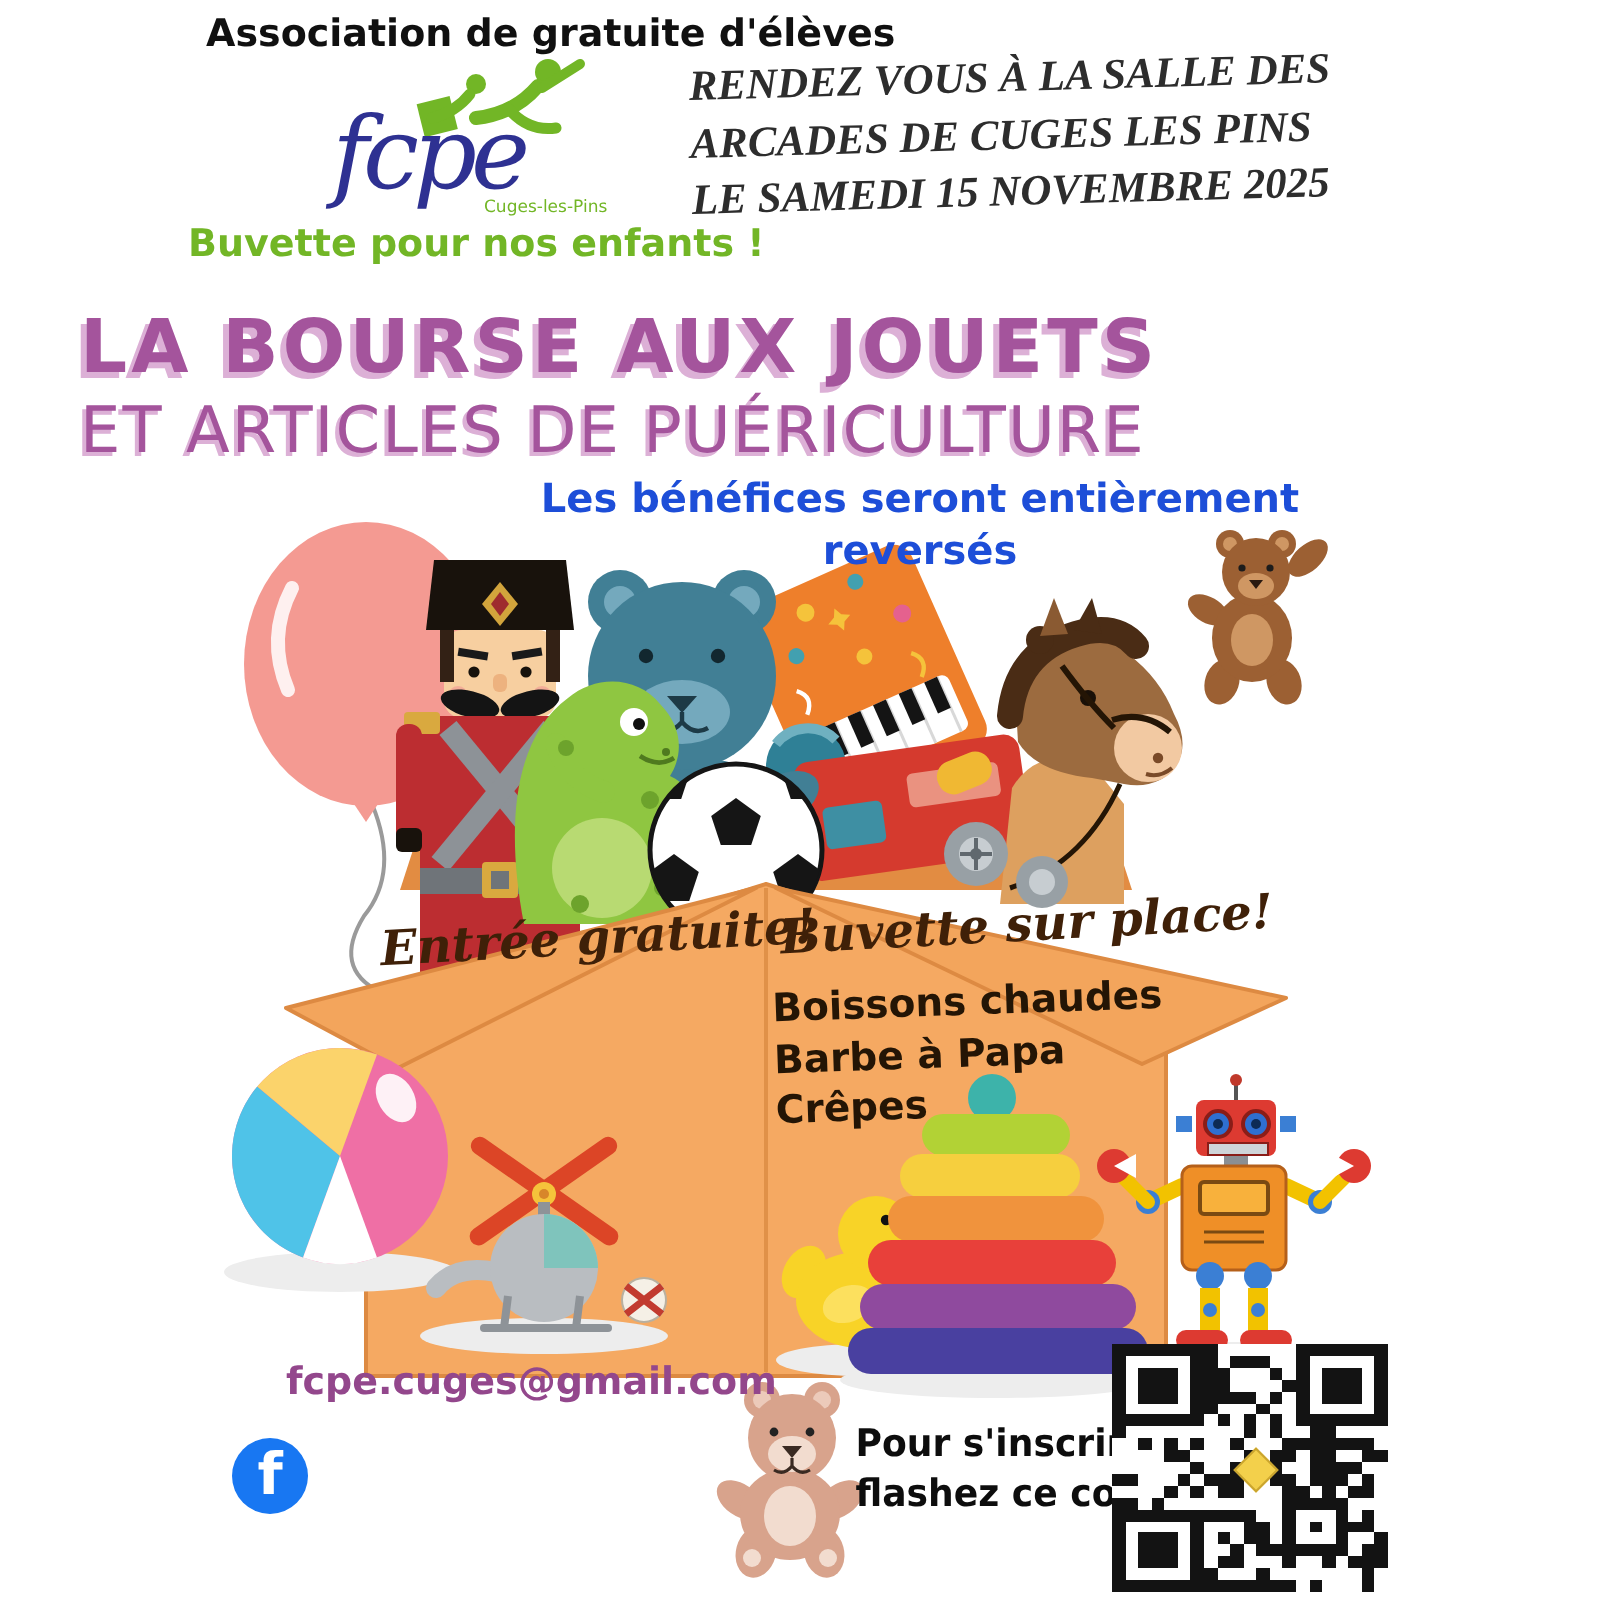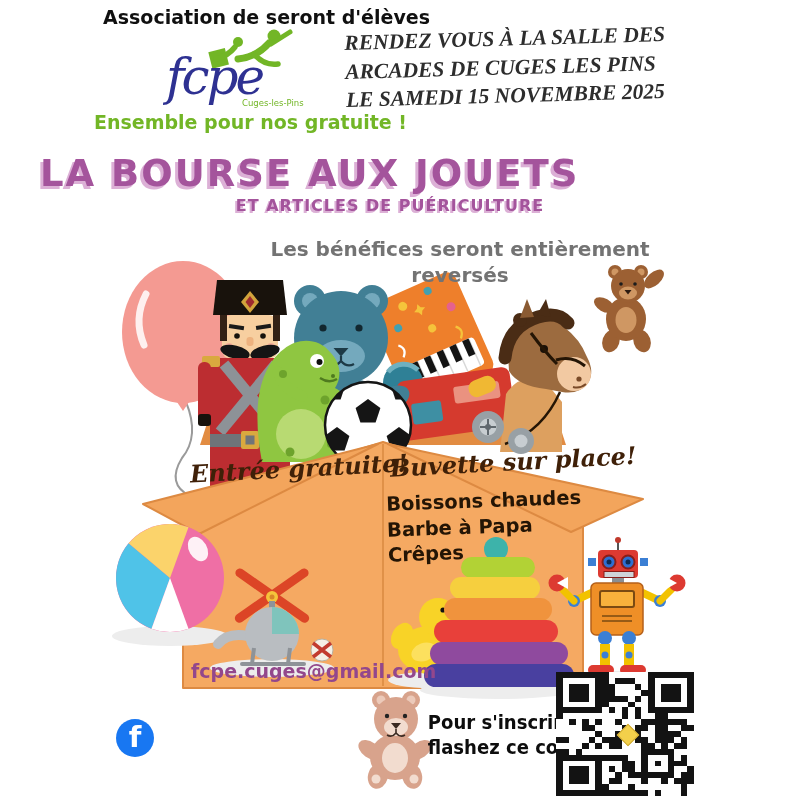--- a/index.html
+++ b/index.html
@@ -11,32 +11,32 @@
   .logo-svg{left:148px;top:26px;width:184px;height:86px;}
   .tagline{left:94px;top:111px;width:284px;text-align:center;font-weight:bold;font-size:19px;
            color:#72b626;white-space:nowrap;font-family:"DejaVu Sans",sans-serif;}
   .venue{left:344px;top:29px;width:370px;font-family:"Liberation Serif",serif;font-style:italic;
          font-weight:bold;font-size:21.5px;line-height:28.5px;color:#2d2d2d;
          transform:rotate(-1.6deg);transform-origin:left top;}
   .venue div{white-space:nowrap;}
   .title-main{left:40px;top:152px;width:700px;text-align:left;font-family:"DejaVu Sans",sans-serif;
          font-weight:bold;font-size:37px;letter-spacing:2px;color:#a4549c;white-space:nowrap;
          text-shadow:-3px 3px 0 #dcb0d6;}
-  .title-sub{left:40px;top:196px;width:700px;text-align:center;font-family:"DejaVu Sans",sans-serif;
-         font-weight:bold;font-size:16px;letter-spacing:1px;color:#a4549c;white-space:nowrap;
+  .title-sub{left:40px;top:196px;width:700px;font-family:"DejaVu Sans",sans-serif;
+         font-weight:normal;font-size:32px;letter-spacing:1px;color:#a4549c;white-space:nowrap;
          text-shadow:-2px 2px 0 #dcb0d6;}
   .benefits{left:220px;top:236px;width:480px;text-align:center;font-family:"DejaVu Sans",sans-serif;
-         font-weight:bold;font-size:20px;line-height:26px;color:#737373;}
+         font-weight:bold;font-size:20px;line-height:26px;color:#1d4ed8;}
   .script{font-family:"DejaVu Serif",serif;font-style:italic;font-weight:bold;color:#3f2008;}
   .note-left{left:190px;top:455px;width:175px;text-align:center;font-size:24px;transform:rotate(-3deg);white-space:nowrap;}
   .note-right{left:390px;top:449px;width:180px;text-align:center;font-size:24px;transform:rotate(-3deg);white-space:nowrap;}
   .menu{left:387px;top:488px;width:210px;font-family:"DejaVu Sans",sans-serif;font-weight:bold;
         font-size:19.5px;line-height:25.5px;color:#241505;transform:rotate(-2deg);}
-  .email{left:143px;top:660px;width:215px;text-align:center;font-weight:bold;font-size:19px;
-         color:#93478c;white-space:nowrap;font-family:"DejaVu Sans",sans-serif;margin-left:48px;}
+  .email{left:143px;top:680px;width:215px;text-align:center;font-weight:bold;font-size:19px;
+         color:#93478c;white-space:nowrap;font-family:"DejaVu Sans",sans-serif;}
   .fb-icon{left:116px;top:719px;width:38px;height:38px;border-radius:50%;background:#1877f2;
          color:#fff;font-weight:bold;font-size:29px;text-align:center;line-height:36px;
          font-family:"DejaVu Sans",sans-serif;}
   .fb-name{left:152px;top:725px;width:200px;text-align:center;font-weight:bold;font-size:21px;
          color:#93478c;white-space:nowrap;font-family:"DejaVu Sans",sans-serif;}
   .register{left:424px;top:710px;width:150px;text-align:center;font-weight:bold;font-size:19px;
          line-height:25px;color:#0d0d0d;transform:scaleX(0.95);font-family:"DejaVu Sans",sans-serif;}
   .register div{white-space:nowrap;}
   #qr{left:556px;top:672px;width:138px;height:124px;display:grid;
       grid-template-columns:repeat(21,1fr);grid-template-rows:repeat(21,1fr);background:#fff;}
@@ -324,37 +324,37 @@
         <circle cx="414" cy="779" r="4.5" fill="#f2dccf"></circle>
       <circle cx="396" cy="719" r="22" fill="#d8a38c"></circle>
       <ellipse cx="396" cy="727" rx="12" ry="9" fill="#f2dccf"></ellipse>
       <polygon points="391,723 401,723 396,729" fill="#3a2a22"></polygon>
       <path d="M396 729 v4 M396 733 q-4 5 -9 2 M396 733 q4 5 9 2" stroke="#3a2a22" stroke-width="1.6" fill="none"></path>
       <circle cx="387" cy="716" r="2.2" fill="#222222"></circle>
         <circle cx="405" cy="716" r="2.2" fill="#222222"></circle>
     </g>
   </svg>
 
-  <div class="abs assoc">Association de seront d'élèves</div>
+  <div class="abs assoc">Association de gratuite d'élèves</div>
 
   <svg class="abs logo-svg" viewBox="0 0 184 86" xmlns="http://www.w3.org/2000/svg">
     <g>
       <rect x="62" y="24" width="17" height="17" fill="#72b626" transform="rotate(-14 70 32)"></rect>
       <circle cx="126" cy="10" r="6.5" fill="#72b626"></circle>
       <path d="M121 17 Q109 31 90 33" stroke="#72b626" stroke-width="7" fill="none" stroke-linecap="round"></path>
       <path d="M123 18 L142 6" stroke="#72b626" stroke-width="5" fill="none" stroke-linecap="round"></path>
       <path d="M106 28 Q116 40 130 38" stroke="#72b626" stroke-width="5.5" fill="none" stroke-linecap="round"></path>
       <circle cx="90" cy="16" r="5" fill="#72b626"></circle>
       <path d="M87 21 Q80 30 68 33" stroke="#72b626" stroke-width="5.5" fill="none" stroke-linecap="round"></path>
     </g>
     <text x="18" y="68" font-family="DejaVu Serif, serif" font-style="italic" font-size="50" letter-spacing="-3" fill="#2e3192">fcpe</text>
     <text x="94" y="80" font-family="DejaVu Sans, sans-serif" font-size="8.5" fill="#72b626">Cuges-les-Pins</text>
   </svg>
 
-  <div class="abs tagline">Ensemble pour nos gratuite !</div>
+  <div class="abs tagline">Buvette pour nos enfants !</div>
 
   <div class="abs venue">
     <div>RENDEZ VOUS À LA SALLE DES</div>
     <div>ARCADES DE CUGES LES PINS</div>
     <div>LE SAMEDI 15 NOVEMBRE 2025</div>
   </div>
 
   <div class="abs title-main">LA BOURSE AUX JOUETS</div>
   <div class="abs title-sub">ET ARTICLES DE PUÉRICULTURE</div>
 

